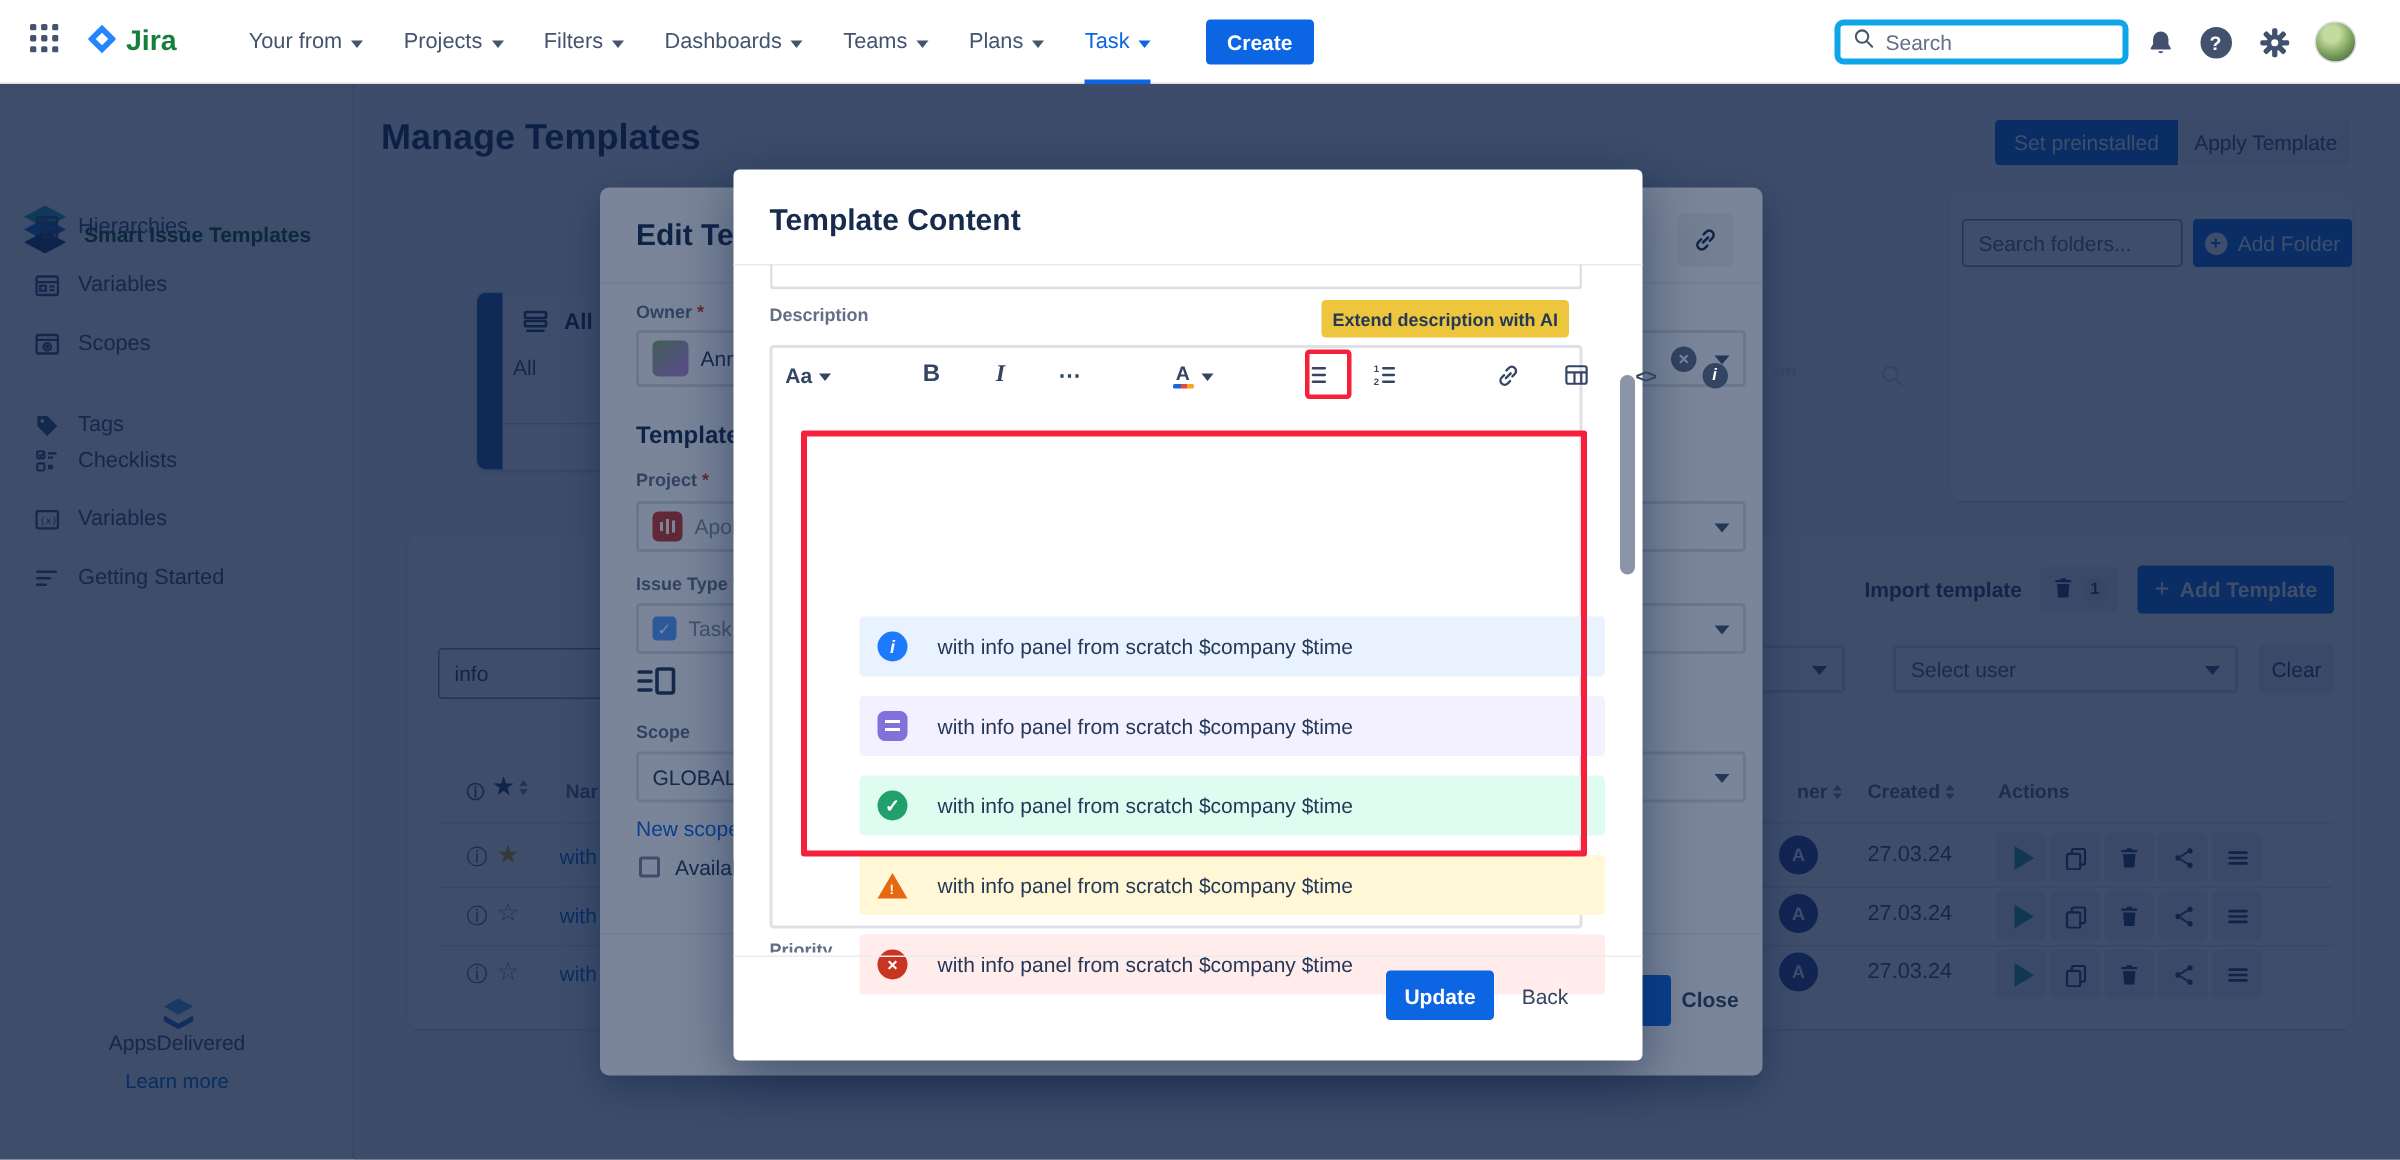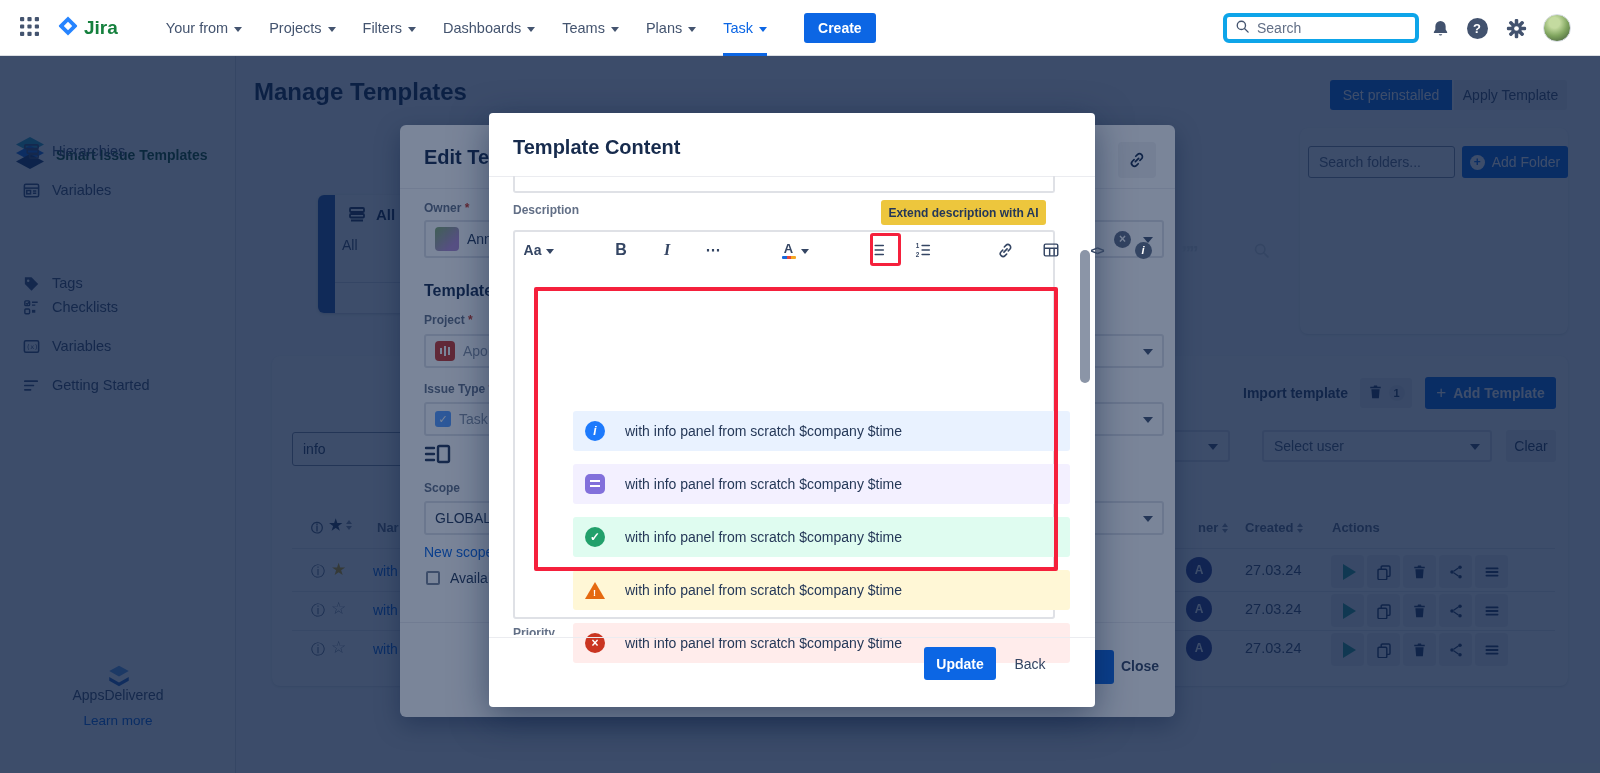--- a/index.html
+++ b/index.html
@@ -234,20 +234,33 @@
             <g fill="none" stroke="#3f5276" stroke-width="1.6">
               <rect x="2.5" y="3.5" width="15" height="13" rx="1.5"></rect>
               <path d="M2.5 7.5h15"></path>
               <rect x="5" y="10" width="4" height="3.5"></rect>
               <path d="M11.5 10.5h3.5M11.5 13h3.5"></path>
             </g>
           </svg>
         </span>
       <span class="slabel">Variables</span>
     </div>
+    <div class="sitem" style="top:154px">
+      <span class="sicon">
+          <svg width="19" height="19" viewBox="0 0 20 20">
+            <g fill="none" stroke="#3f5276" stroke-width="1.6">
+              <rect x="2.5" y="3.5" width="15" height="13" rx="1.5"></rect>
+              <path d="M2.5 7h15"></path>
+              <circle cx="10" cy="11.8" r="2.6"></circle>
+              <circle cx="10" cy="11.8" r="0.7" fill="#3f5276"></circle>
+            </g>
+          </svg>
+        </span>
+      <span class="slabel">Scopes</span>
+    </div>
     <div class="sitem" style="top:208px">
       <span class="sicon">
           <svg width="19" height="19" viewBox="0 0 20 20">
             <path d="M3 10.5V3.5h7l7 7-7 7z" fill="#3f5276"></path>
             <circle cx="6.5" cy="7" r="1.3" fill="#fff"></circle>
           </svg>
         </span>
       <span class="slabel">Tags</span>
     </div>
     <div class="sitem" style="top:232px">

